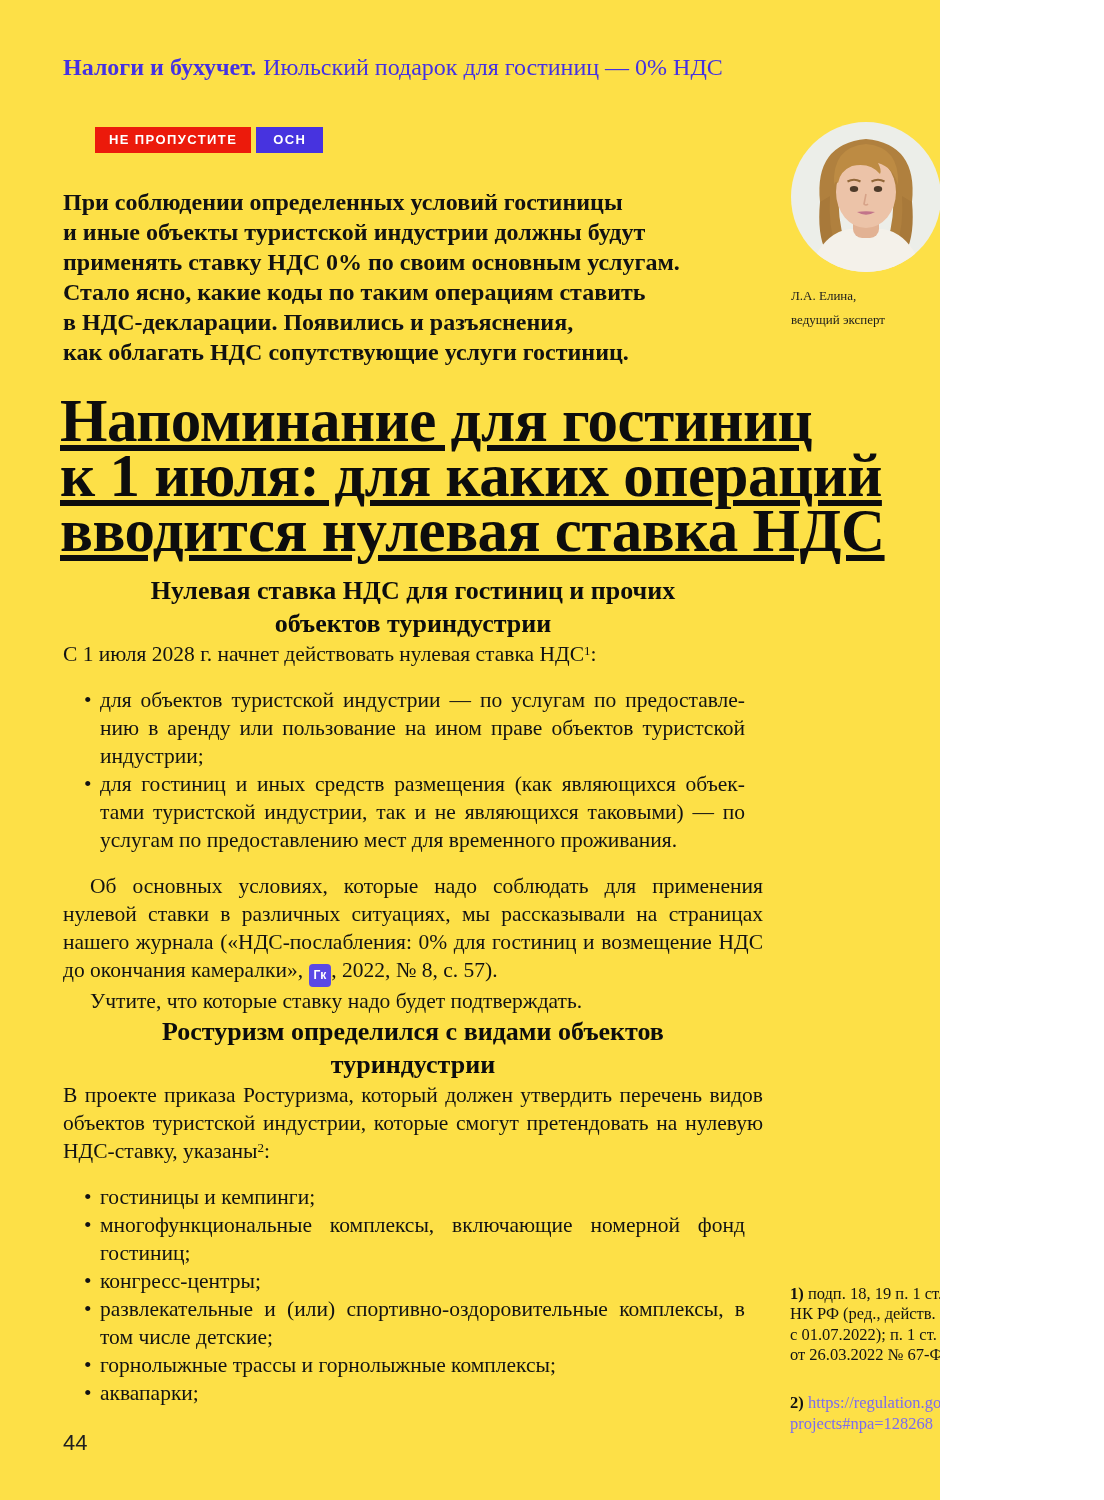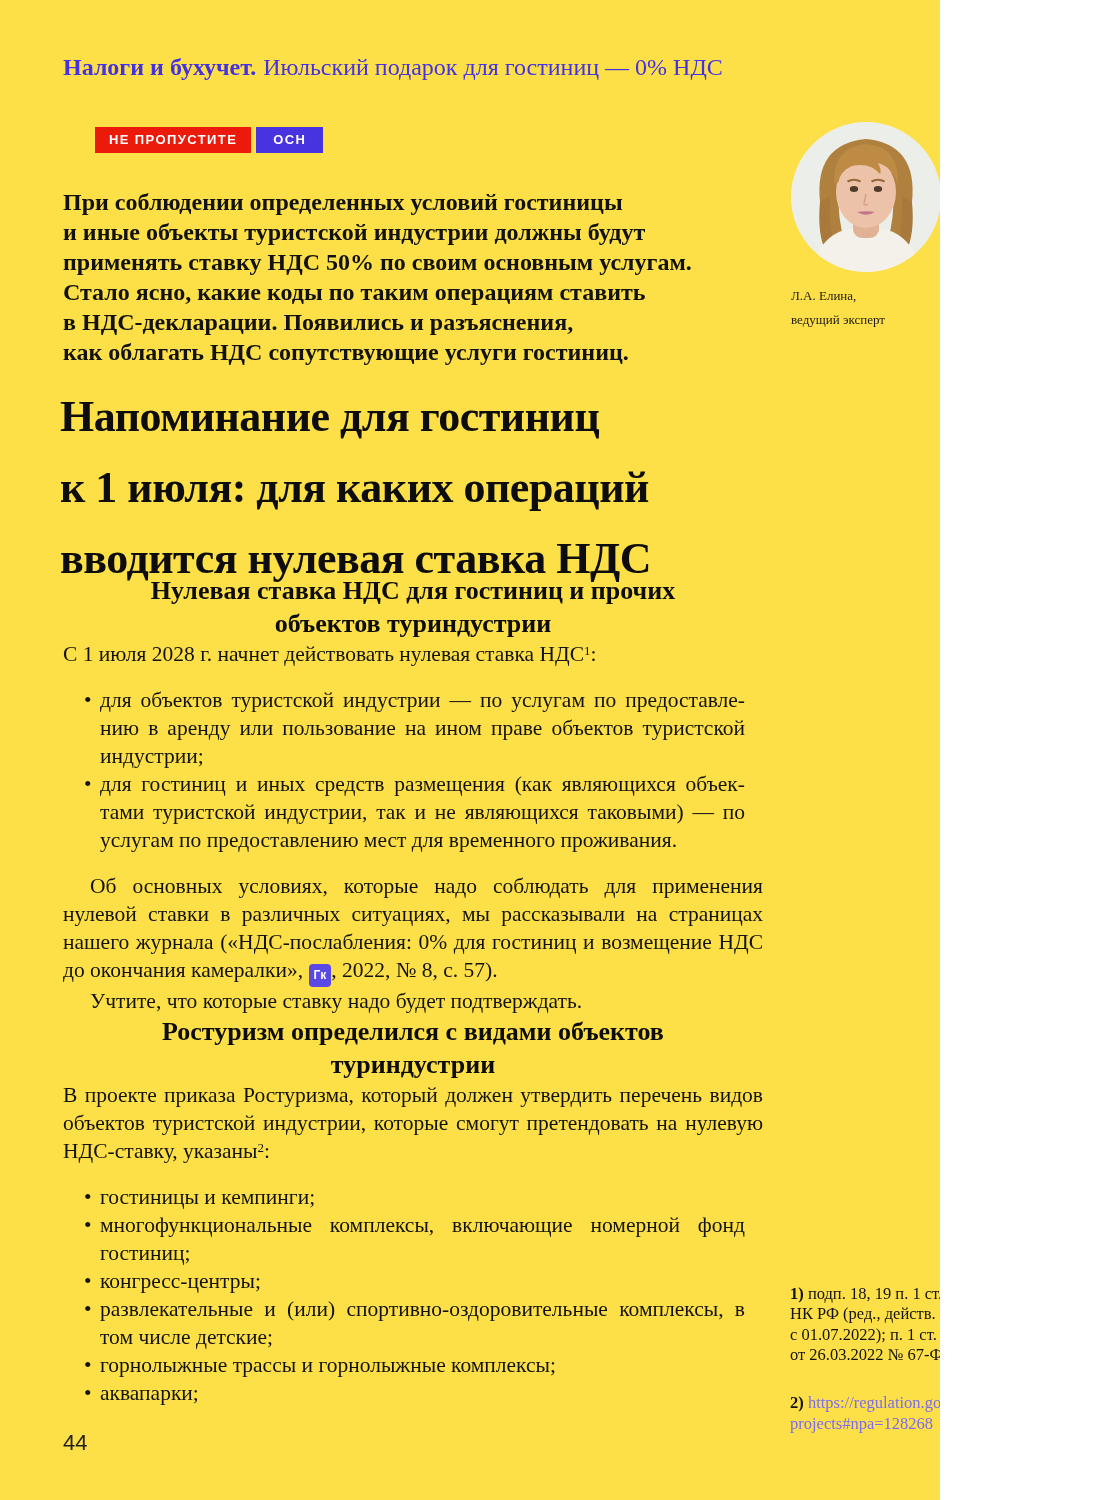--- a/index.html
+++ b/index.html
@@ -35,22 +35,22 @@
   
   .avatar { position:absolute; left:791px; top:122px; width:150px; height:150px; }
   .author {
     position:absolute; left:791px; top:284px; 
     font-size:13px; line-height:24px; color:#1c1c1c;
   }
 
   
   .headline {
     position:absolute; left:60px; top:352px; width:930px;
-    font-size:44px; line-height:71px; font-weight:bold; letter-spacing:-0.5px;
-    white-space:pre-line; color:#0d0d0d;
+    font-size:61px; line-height:55px; font-weight:bold; letter-spacing:-0.5px;
+    white-space:pre-line; color:#0d0d0d;text-decoration:underline;
   }
 
   
   .main {
     position:absolute; left:63px; top:574px; width:700px;
     font-size:21.5px; line-height:28px; text-align:justify;
   }
   .main h2 {
     margin:0; font-size:26px; line-height:33px; font-weight:bold;
     white-space:pre-line; text-align:center; color:#0d0d0d;
@@ -95,21 +95,21 @@
 
   <div class="page-header"><span class="brand">Налоги и бухучет.</span><span class="topic">Июльский подарок для гостиниц — 0% НДС</span></div>
 
   <div class="badges">
     <span class="badge badge-red">НЕ ПРОПУСТИТЕ</span>
     <span class="badge badge-blue">ОСН</span>
   </div>
 
   <p class="lead">При соблюдении определенных условий гостиницы
 и иные объекты туристской индустрии должны будут
-применять ставку НДС 50% по своим основным услугам.
+применять ставку НДС 0% по своим основным услугам.
 Стало ясно, какие коды по таким операциям ставить
 в НДС-декларации. Появились и разъяснения,
 как облагать НДС сопутствующие услуги гостиниц.</p>
 
   <div class="avatar">
     <svg width="150" height="150" viewBox="0 0 150 150">
       <defs>
           <clipPath id="avclip">
             <circle cx="75" cy="75" r="75"></circle>
           </clipPath>

